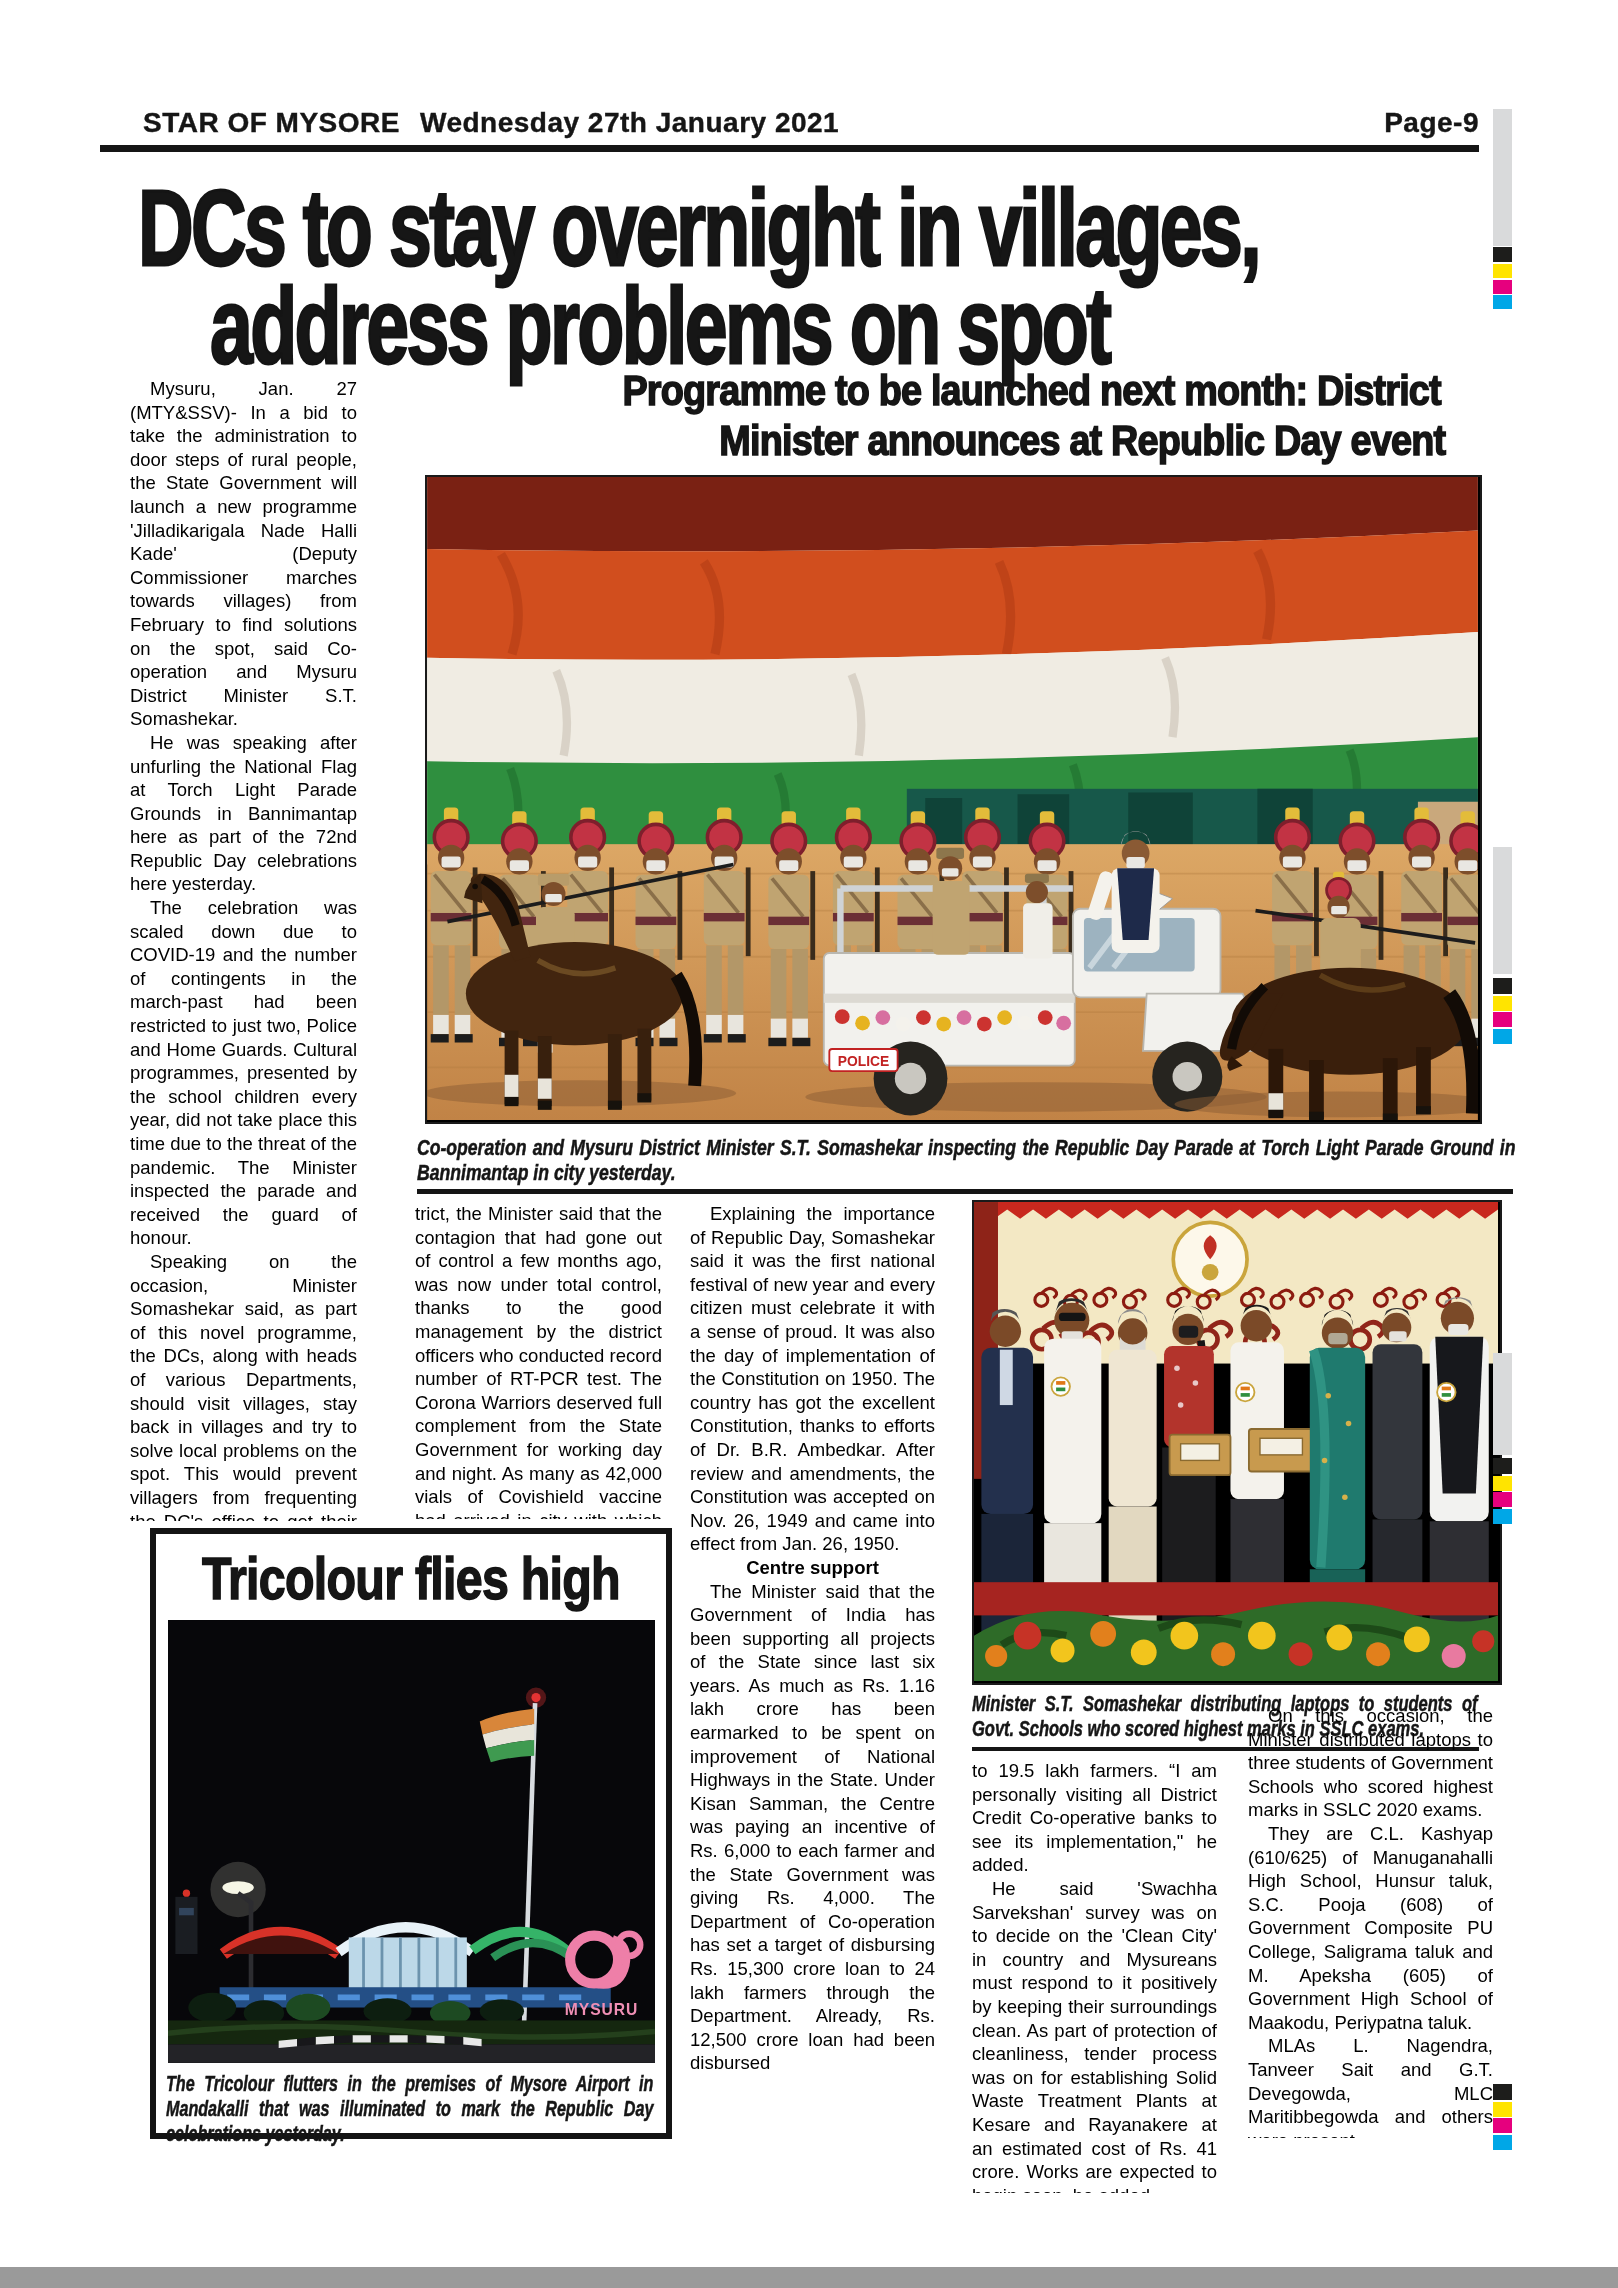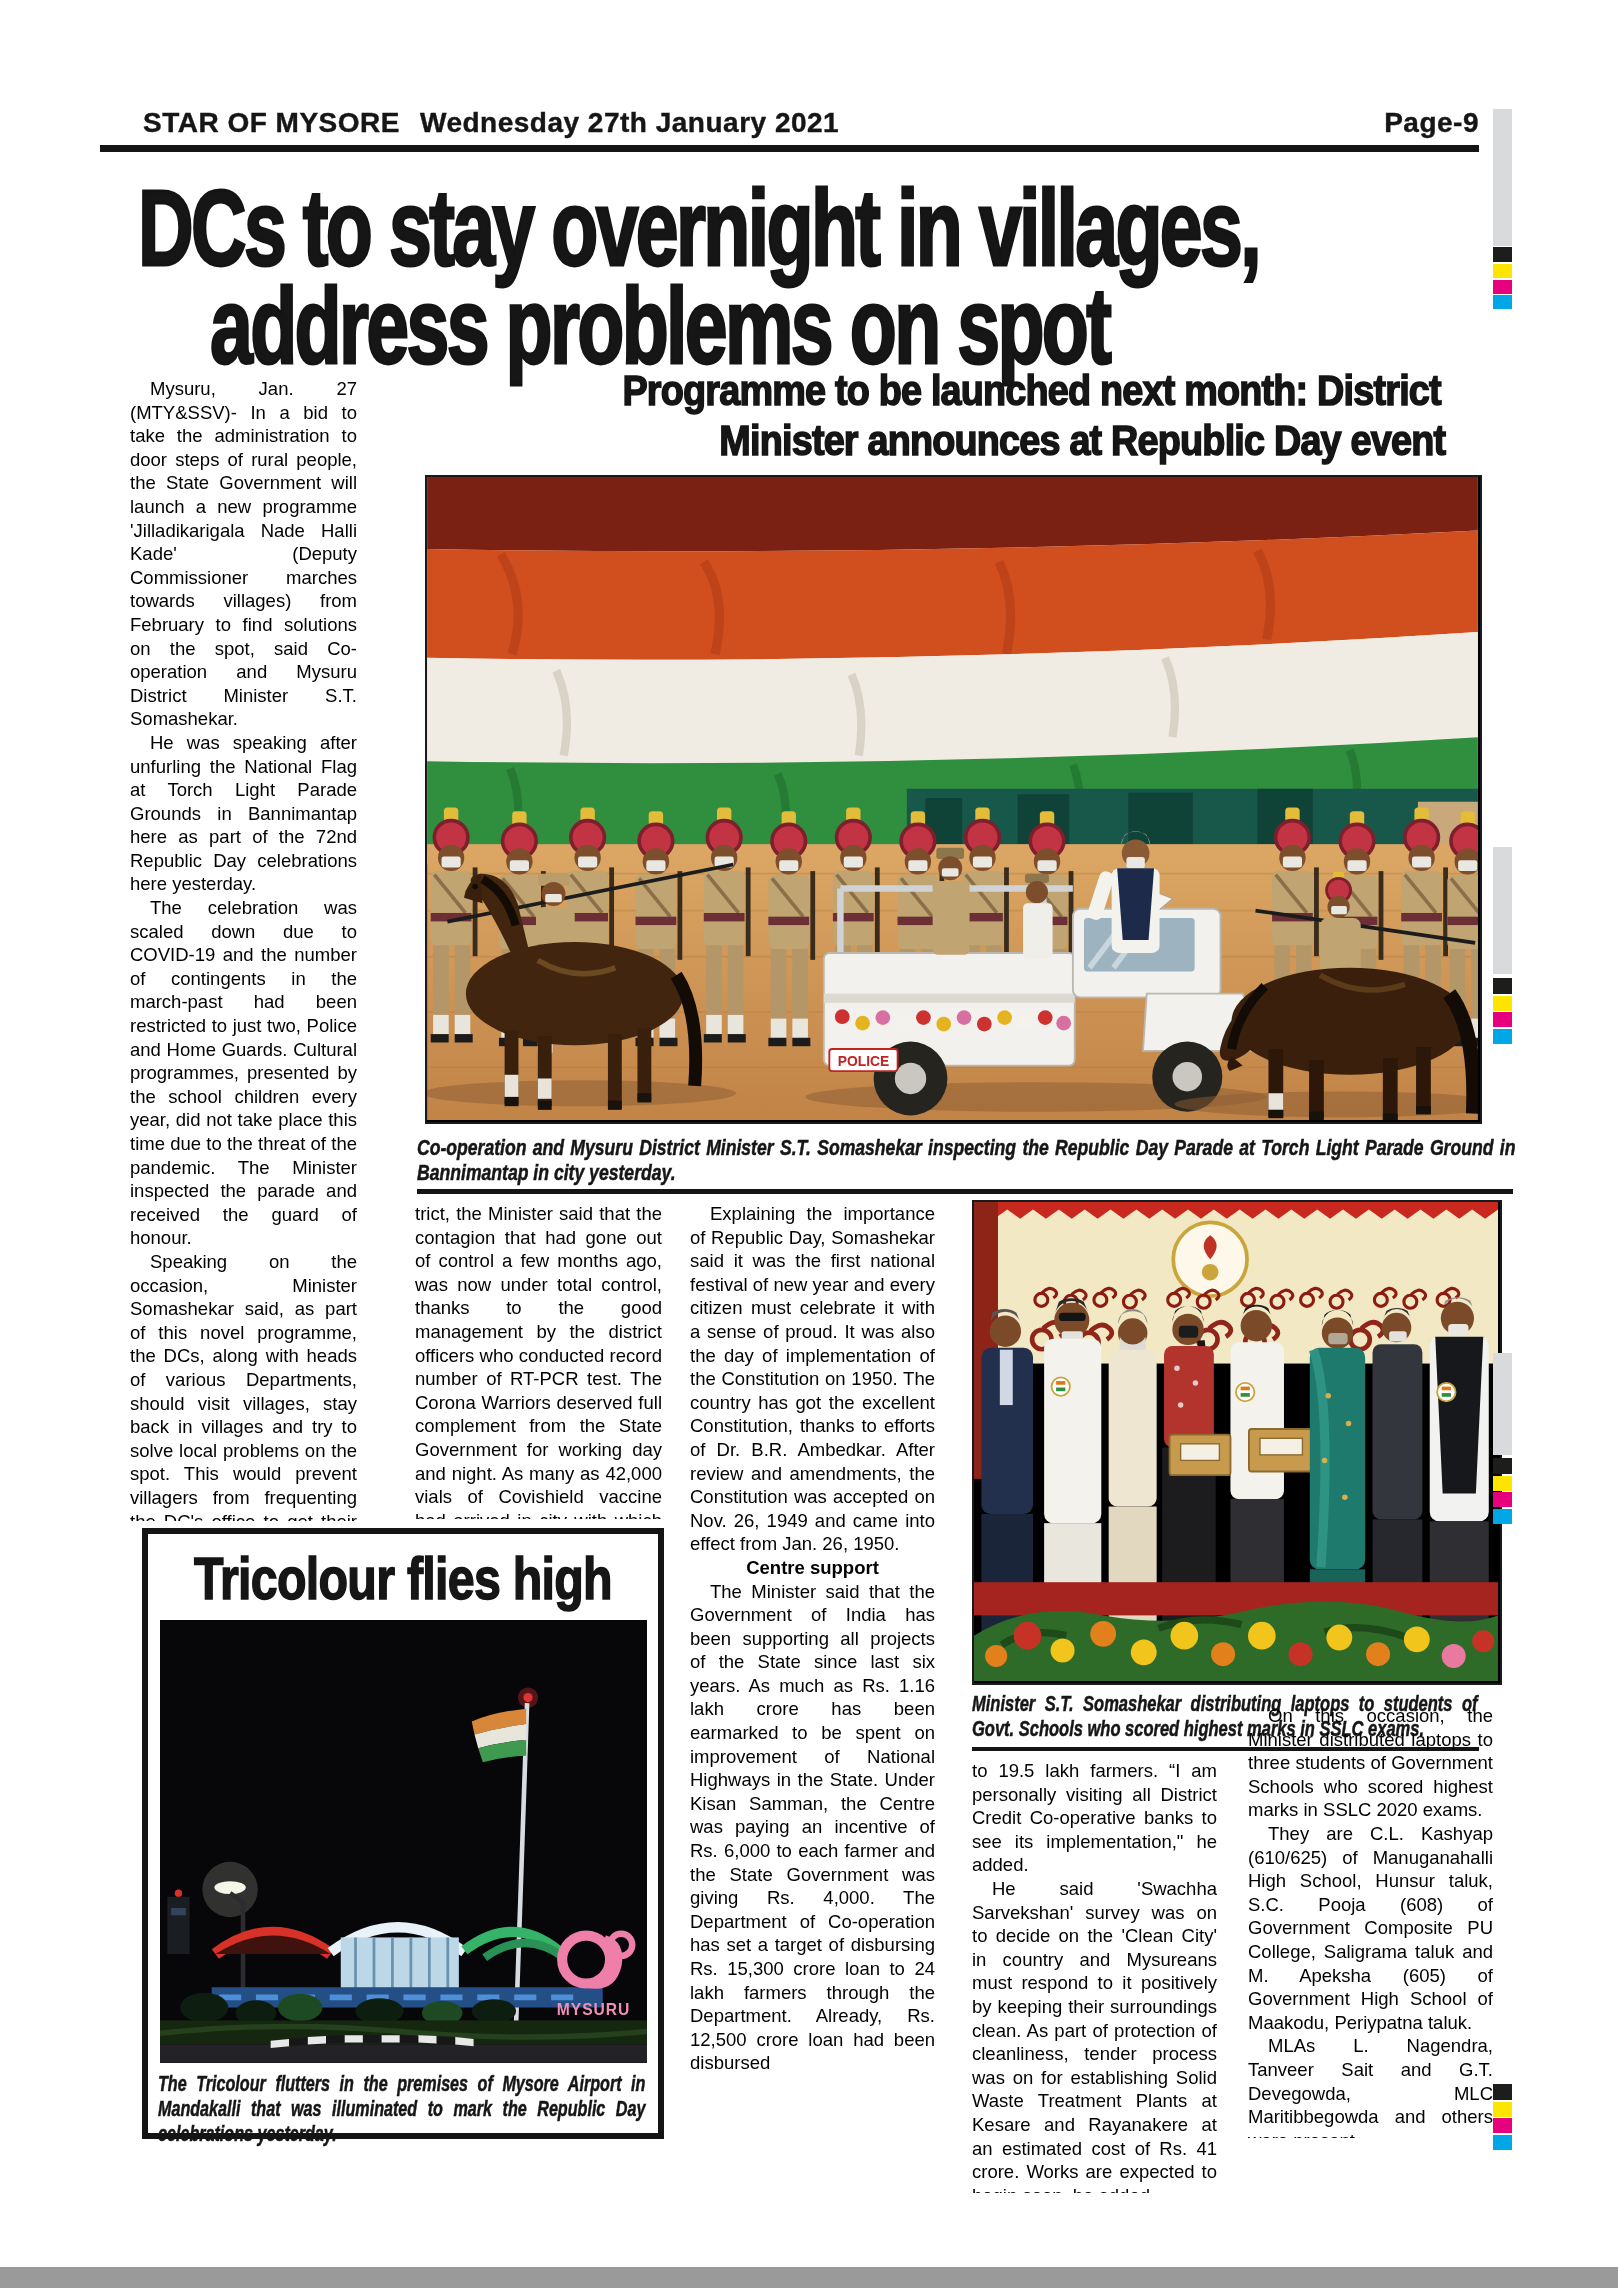--- a/index.html
+++ b/index.html
@@ -383,21 +383,21 @@
     <p style="text-indent:0;">to 19.5 lakh farmers. “I am personally visiting all District Credit Co-operative banks to see its implementation," he added.</p>
     <p>He said 'Swachha Sarvekshan' survey was on to decide on the 'Clean City' in country and Mysureans must respond to it positively by keeping their surroundings clean. As part of protection of cleanliness, tender process was on for establishing Solid Waste Treatment Plants at Kesare and Rayanakere at an estimated cost of Rs. 41 crore. Works are expected to begin soon, he added.</p>
   </div>
 
   <div class="abs bodycol" style="left:1248px;top:1704px;width:245px;height:434px;overflow:hidden;">
     <p>On this occasion, the Minister distributed laptops to three students of Government Schools who scored highest marks in SSLC 2020 exams.</p>
     <p>They are C.L. Kashyap (610/625) of Manuganahalli High School, Hunsur taluk, S.C. Pooja (608) of Government Composite PU College, Saligrama taluk and M. Apeksha (605) of Government High School of Maakodu, Periypatna taluk.</p>
     <p>MLAs L. Nagendra, Tanveer Sait and G.T. Devegowda, MLC Maritibbegowda and others were present.</p>
   </div>
 
-  <div class="abs" style="left:142px;top:1528px;width:522px;height:611px;border:6.5px solid #141414;box-sizing:border-box;background:#fff;">
+  <div class="abs" style="left:150px;top:1528px;width:522px;height:611px;border:6.5px solid #141414;box-sizing:border-box;background:#fff;">
     <div style="text-align:center;margin-top:11px;">
       <span class="boxhead" style="display:inline-block;">Tricolour flies high</span>
     </div>
     <div style="margin:7.4px auto 0 auto;width:487px;height:443px;background:#07070a;">
       <svg width="487" height="443" viewBox="0 0 528 480">
         <rect x="0" y="0" width="528" height="480" fill="#07070a"></rect>
 
         <g>
           <circle cx="76" cy="292" r="30" fill="#f4f4dc" opacity=".18"></circle>
           <ellipse cx="76" cy="290" rx="17" ry="7" fill="#f6f6e6"></ellipse>

